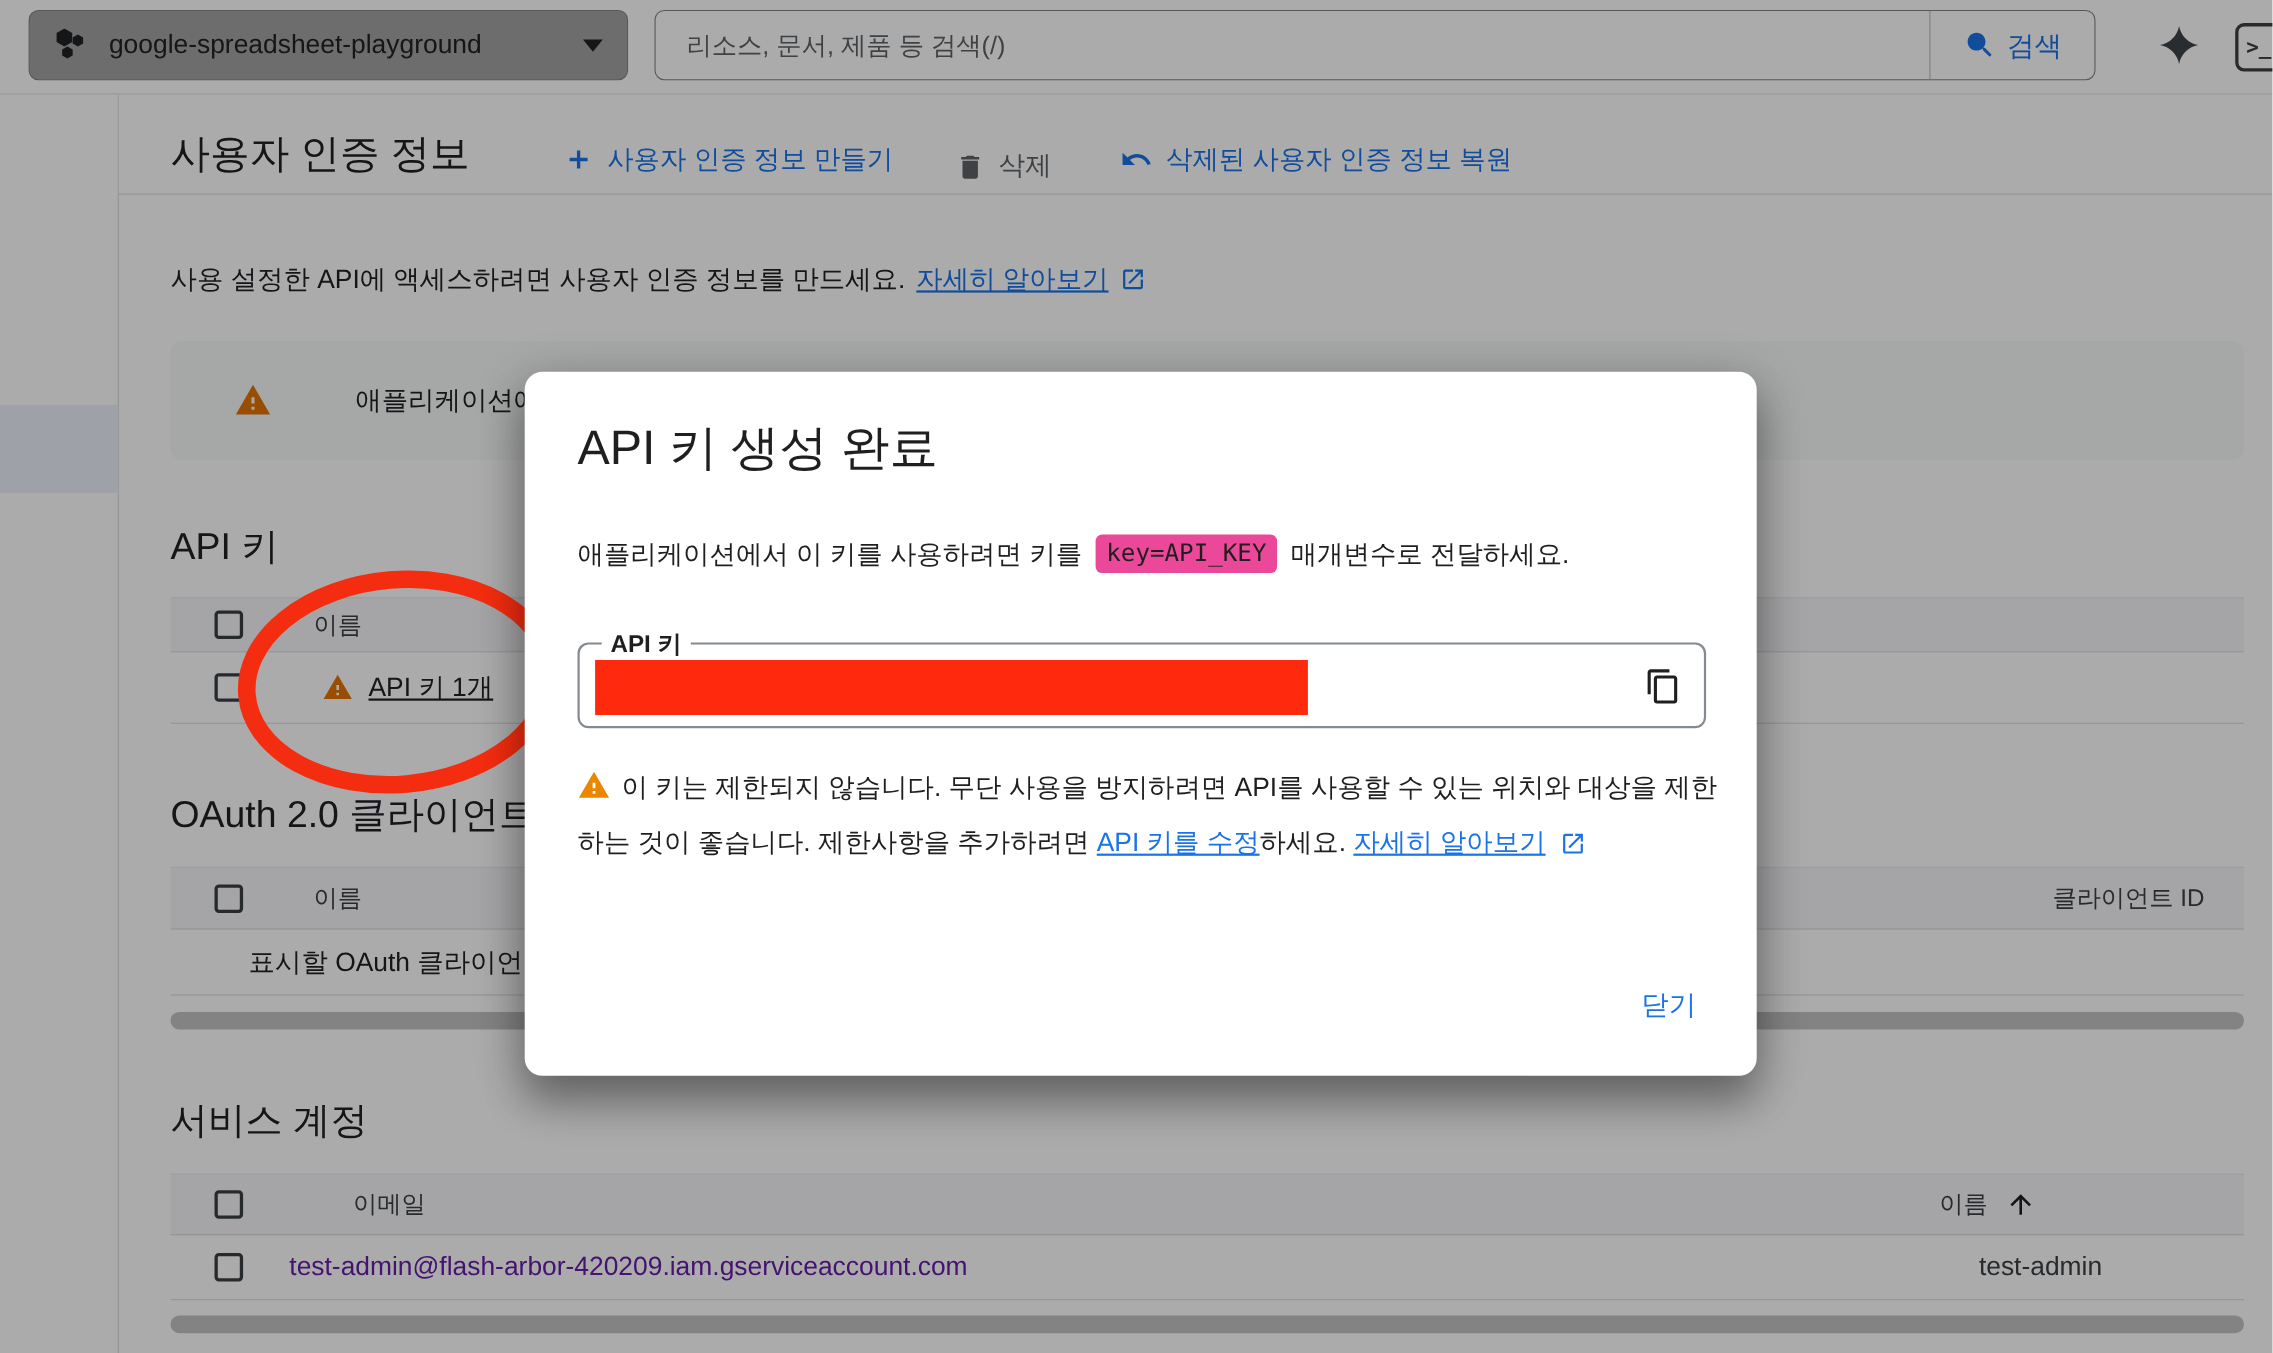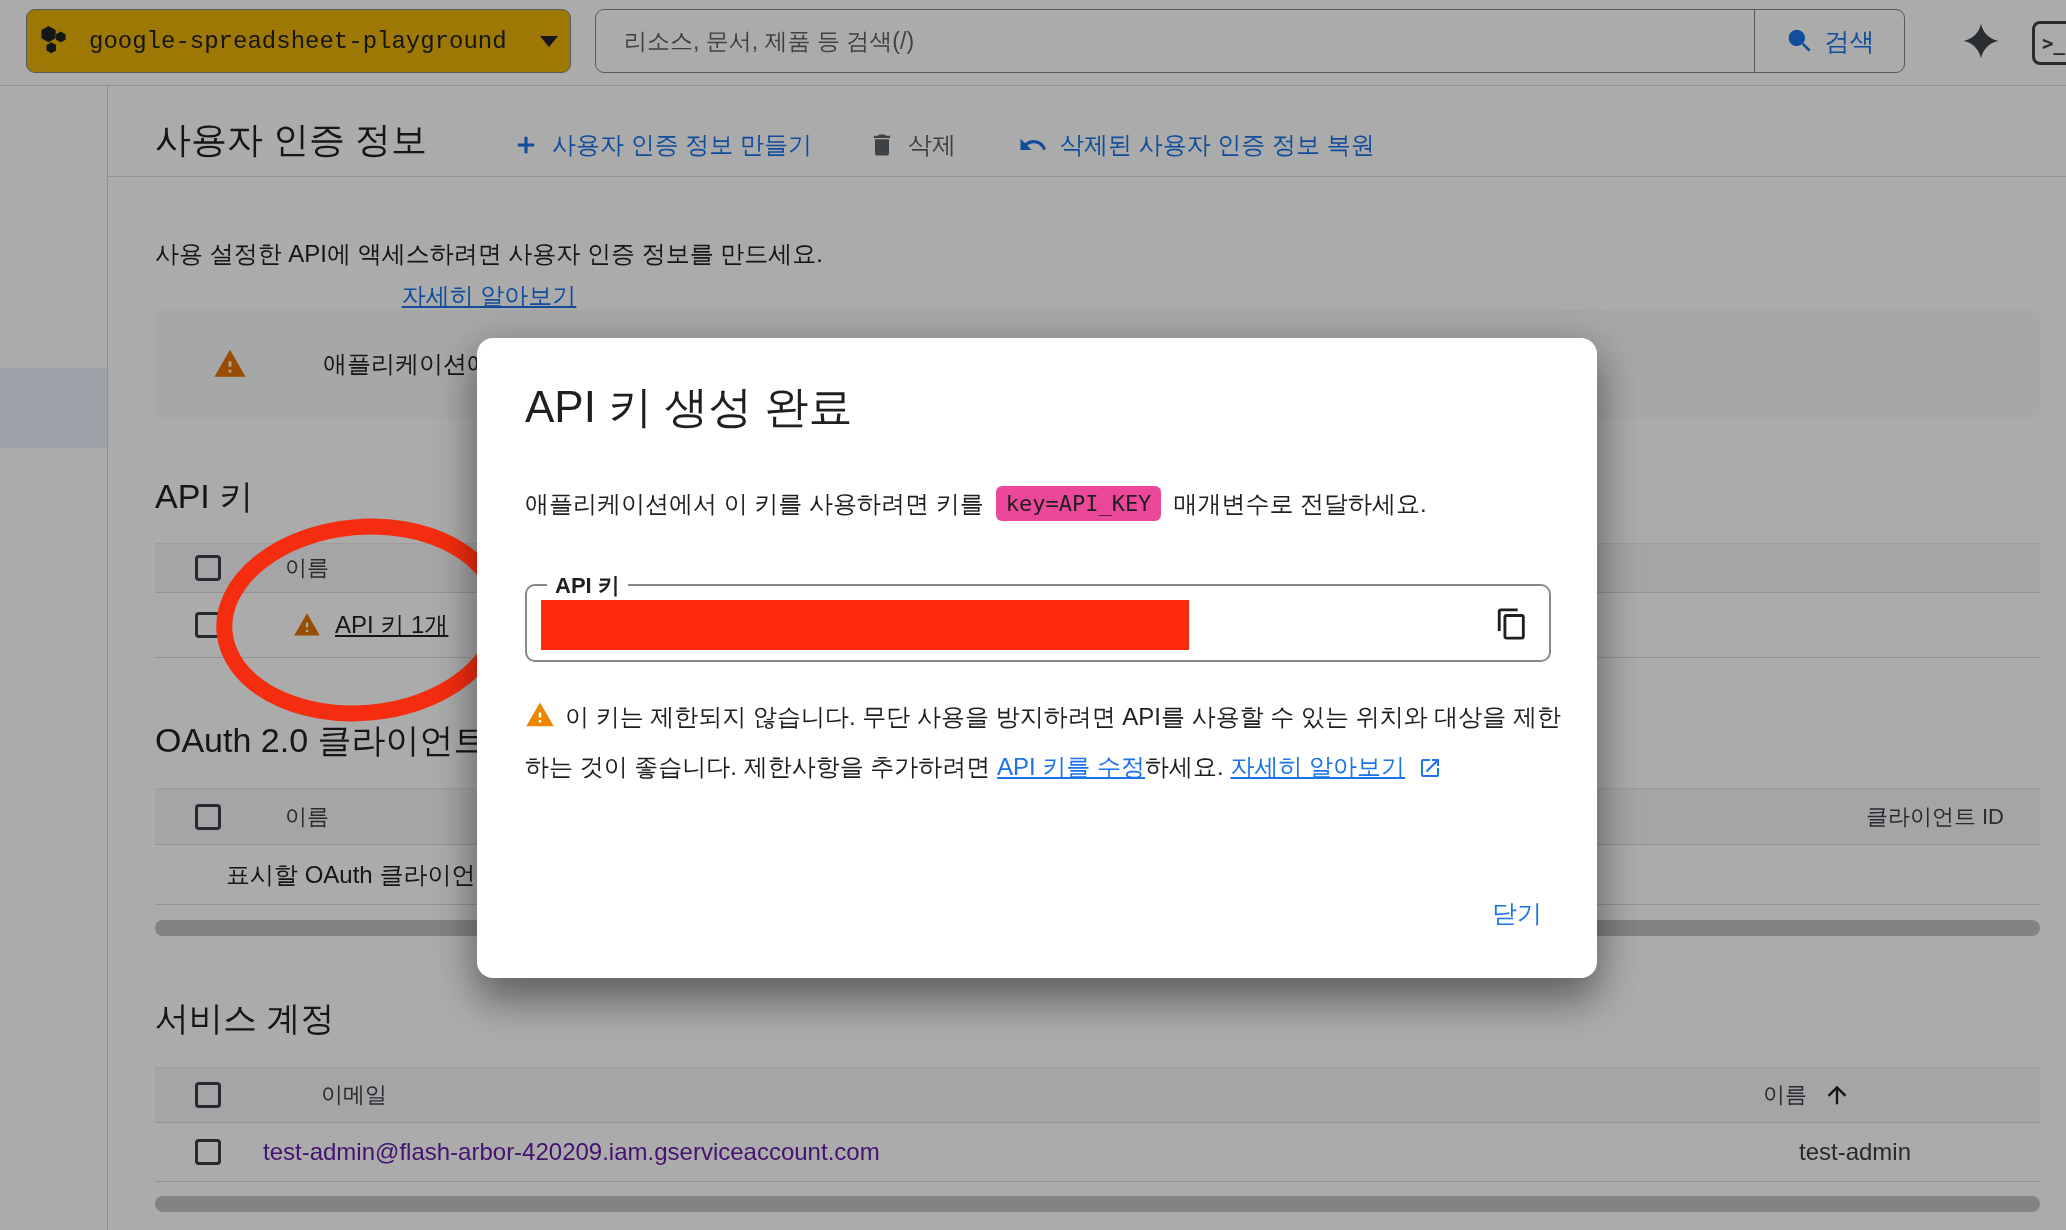--- a/index.html
+++ b/index.html
@@ -6,21 +6,21 @@
   .page{position:relative;width:2066px;height:1230px;background:#fff;overflow:hidden;
         font-family:"Liberation Sans","DejaVu Sans",sans-serif;color:#202124;}
   .abs{position:absolute;}
   .flex{display:flex;align-items:center;}
   button{font-family:inherit;background:none;border:none;padding:0;}
   .link{color:#1a73e8;text-decoration:underline;cursor:pointer;}
 
   
   .topbar{left:0;top:0;width:2066px;height:86px;background:#fff;border-bottom:1px solid #d8d9db;box-sizing:border-box;}
   .proj-btn{left:26px;top:9px;width:545px;height:64px;border:1px solid #80868b;border-radius:9px;
-            box-sizing:border-box;padding:0 12px;display:flex;align-items:center;gap:20px;cursor:pointer;background:#eab308;font-family:Liberation Mono, monospace;}
+            box-sizing:border-box;padding:0 22px;display:flex;align-items:center;gap:20px;cursor:pointer;background:#a3a3a3;}
   .proj-label{font-size:24px;color:#202124;flex:1;text-align:left;}
   .caret{width:0;height:0;border-left:9px solid transparent;border-right:9px solid transparent;border-top:11px solid #202124;}
   .searchbox{left:595px;top:9px;width:1310px;height:64px;border:1px solid #80868b;border-radius:9px;box-sizing:border-box;display:flex;background:#fff;}
   .search-input{flex:1;border:none;outline:none;background:transparent;padding:0 28px;font-size:23px;color:#3c4043;font-family:inherit;}
   .search-input::placeholder{color:#5f6368;opacity:1;}
   .search-btn{width:150px;border-left:1px solid #80868b;display:flex;align-items:center;justify-content:center;gap:10px;
               color:#1a73e8;font-size:25px;font-weight:500;cursor:pointer;border-radius:0 8px 8px 0;}
   .gemini-btn{left:1954px;top:14px;width:54px;height:54px;display:flex;align-items:center;justify-content:center;cursor:pointer;}
   .shell-btn{left:2032px;top:21px;width:62px;height:44px;border:3px solid #3c4043;border-radius:8px;box-sizing:border-box;
              display:flex;align-items:center;padding-left:7px;cursor:pointer;
@@ -28,27 +28,27 @@
 
   
   .leftrail{left:0;top:86px;width:108px;height:1144px;background:#fff;border-right:1px solid #d8d9db;box-sizing:border-box;}
   .rail-selected{left:0;top:368px;width:107px;height:80px;background:#eef0fb;}
   .pageheader{left:108px;top:86px;width:1958px;height:91px;background:#fff;border-bottom:1px solid #dadce0;box-sizing:border-box;}
 
   
   .page-title{left:155px;top:116px;font-size:36px;font-weight:400;color:#202124;}
   .hdr-btn{top:124px;height:42px;display:flex;align-items:center;gap:12px;font-size:24px;cursor:pointer;}
   .hdr-btn.blue{color:#1a73e8;font-weight:500;}
-  .hdr-btn.gray{color:#5f6368;font-weight:500;}
+  .hdr-btn.gray{color:#5f6368;font-weight:500;align-items:flex-end;}
   .create-btn{left:512px;}
   .delete-btn{left:868px;}
   .restore-btn{left:1018px;}
 
   
-  .intro{left:155px;top:238px;font-size:24px;display:flex;align-items:center;gap:10px;flex-direction:column;}
+  .intro{left:155px;top:238px;font-size:24px;display:flex;align-items:center;gap:10px;}
 
   
   .banner{left:155px;top:310px;width:1885px;height:108px;background:#f8f9fa;border-radius:10px;
           display:flex;align-items:center;box-sizing:border-box;padding-left:58px;gap:76px;}
   .banner-text{font-size:24px;color:#202124;}
 
   
   .section-h{font-size:34px;font-weight:400;color:#202124;}
   .tbl-row{left:155px;width:1885px;box-sizing:border-box;display:flex;align-items:center;border-bottom:1px solid #dadce0;}
   .tbl-head{background:#f6f7f9;border-top:1px solid #e9eaec;}

